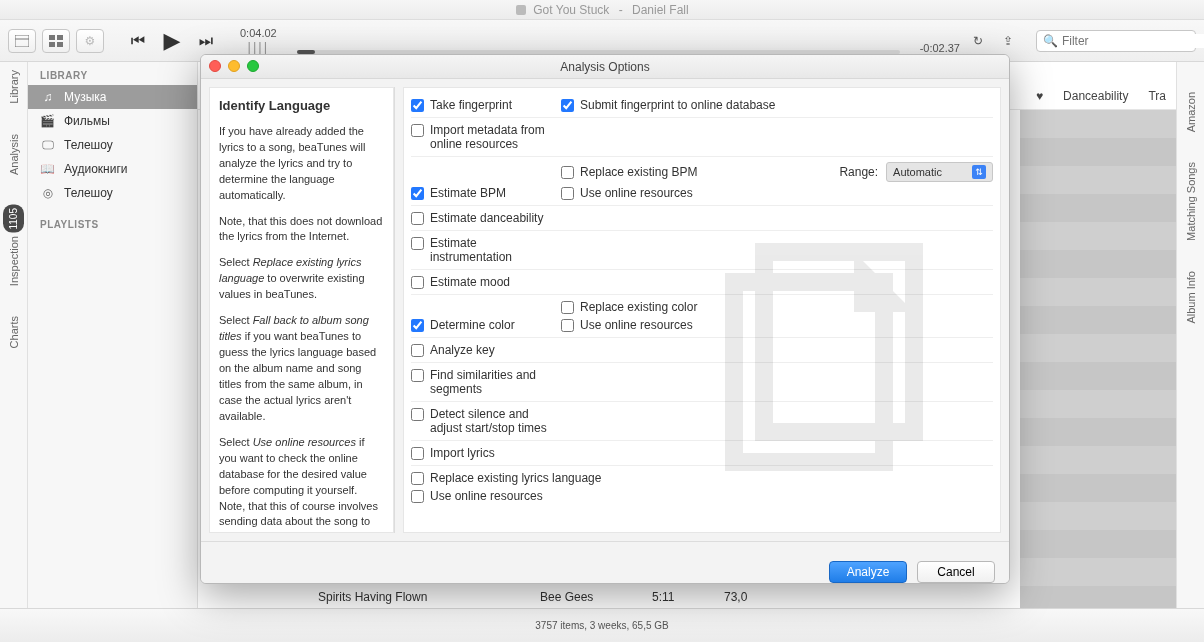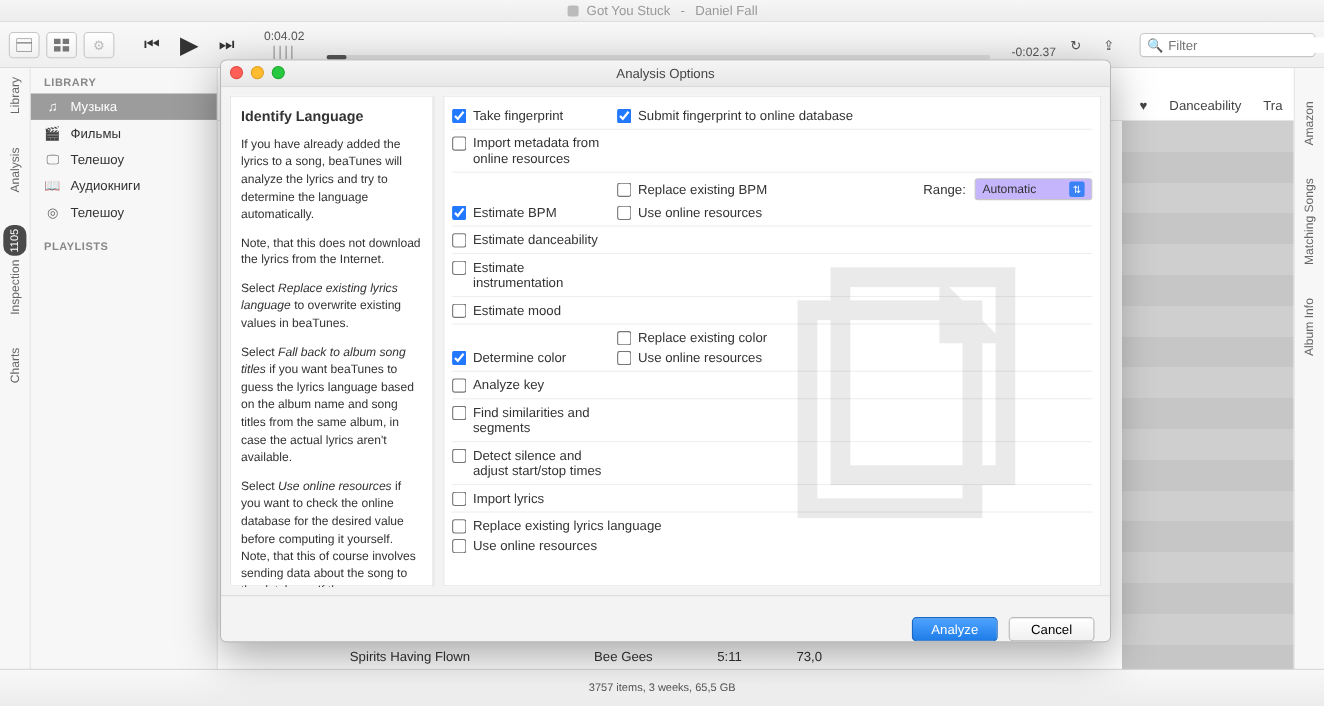--- a/index.html
+++ b/index.html
@@ -65,21 +65,21 @@
   .dlg-left h3{font-size:13px;font-weight:600;margin-bottom:8px;}
   .dlg-left p{margin-bottom:10px;}
   .dlg-left em{font-style:italic;}
   .dlg-right{flex:1;margin:8px 8px 8px 0;background:#fff;box-shadow:inset 0 0 0 1px #e6e6e6;padding:6px 8px;overflow:auto;font-size:12px;position:relative;}
   .opt-row{display:flex;align-items:flex-end;padding:5px 0;border-bottom:1px solid #eee;gap:10px;}
   .opt-row:last-child{border-bottom:none;}
   .opt-col1{width:140px;display:flex;align-items:flex-start;gap:6px;}
   .opt-col2{flex:1;display:flex;flex-direction:column;gap:4px;}
   .sub{display:flex;align-items:center;gap:6px;}
   .range-box{display:flex;align-items:center;gap:8px;margin-left:auto;}
-  .dropdown{border:1px solid #c7c7c7;border-radius:3px;height:20px;display:flex;align-items:center;padding:0 6px;font-size:11px;background:#c4b5fd;gap:30px;}
+  .dropdown{border:1px solid #c7c7c7;border-radius:3px;height:20px;display:flex;align-items:center;padding:0 6px;font-size:11px;background:#e5e5e5;gap:30px;}
   .dropdown .arrow{background:#3b82f6;color:#fff;width:14px;height:14px;border-radius:2px;display:flex;align-items:center;justify-content:center;font-size:9px;}
   input[type=checkbox]{width:13px;height:13px;accent-color:#2278ff;margin-top:1px;flex-shrink:0;}
   label{cursor:default;}
   .watermark{position:absolute;right:12px;top:120px;width:300px;height:300px;opacity:.08;pointer-events:none;}
   .dialog-footer{height:42px;border-top:1px solid #dcdcdc;display:flex;align-items:flex-end;justify-content:flex-end;gap:10px;padding:0 14px;background:#f3f3f3;}
   .btn{min-width:78px;height:22px;border:1px solid #b8b8b8;border-radius:4px;background:linear-gradient(#fff,#f0f0f0);font-size:12px;}
   .btn.primary{background:linear-gradient(#4ea3ff,#1f7de8);color:#fff;border-color:#1867c4;}
 </style>
 </head>
 <body>

